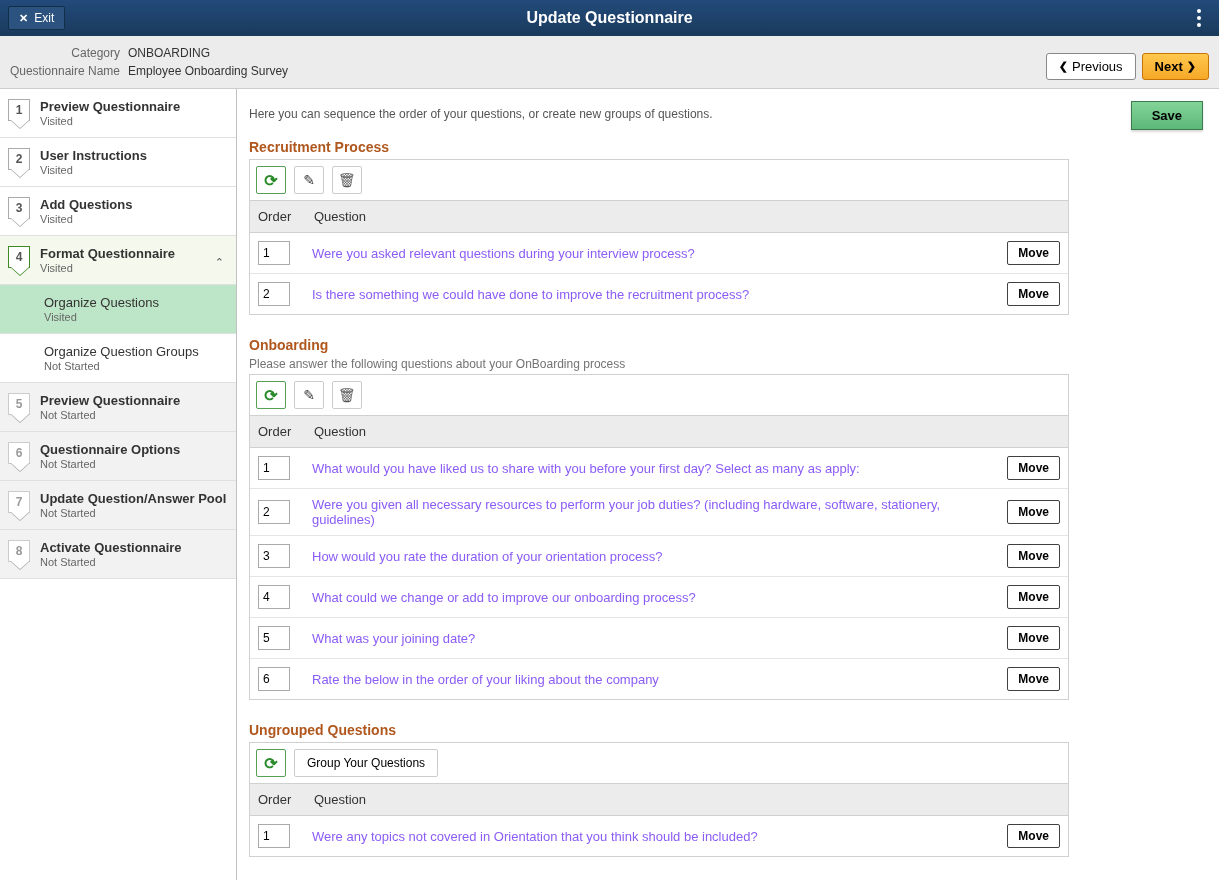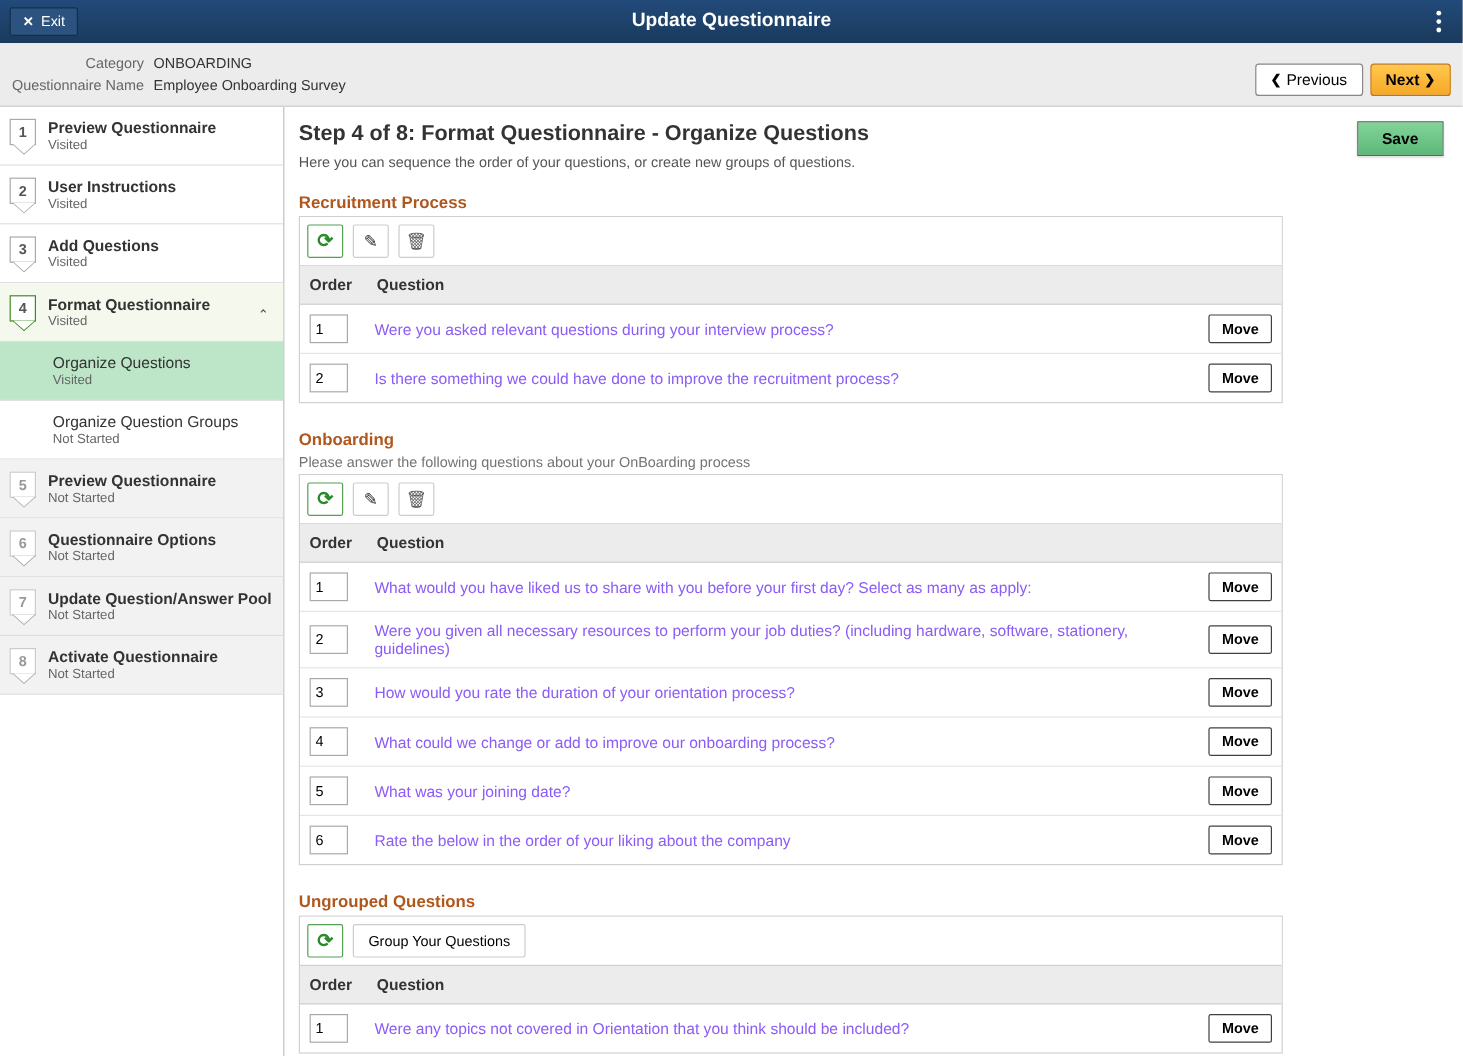--- a/index.html
+++ b/index.html
@@ -55,21 +55,21 @@
     .save-btn { background: linear-gradient(#83d498, #5cb878); border: 1px solid #3d7a4e; color: #000; padding: 6px 20px; font-size: 13px; font-weight: bold; border-radius: 0; cursor: pointer; box-shadow: 0 2px 2px rgba(0,0,0,0.15); }
     
     .section { max-width: 820px; margin-bottom: 22px; }
     .section-title { color: #b0571e; font-weight: bold; font-size: 14px; margin-bottom: 4px; }
     .section-desc { font-size: 12px; color: #737373; margin-bottom: 3px; }
     .section-box { border: 1px solid #d0d0d0; }
     .section-toolbar { background: #fff; padding: 6px; display: flex; gap: 8px; border-bottom: 1px solid #d0d0d0; }
     .tool-btn { border: 1px solid #ccc; background: #fff; width: 30px; height: 28px; display: flex; align-items: center; justify-content: center; border-radius: 2px; cursor: pointer; }
     .tool-btn.text-btn { width: auto; padding: 0 12px; font-size: 12px; }
     .tool-btn.refresh { border-color: #55a055; }
-    .table-header { display: flex; background: #ececec; border-bottom: 1px solid #d0d0d0; padding: 8px; font-size: 13px; font-weight: bold; color: #333; }
+    .table-header { display: flex; background: #ececec; border-bottom: 1px solid #d0d0d0; padding: 8px; font-size: 13px; font-weight: normal; color: #333; }
     .col-order { width: 56px; }
     .col-question { flex: 1; }
     .table-row { display: flex; align-items: center; padding: 8px; border-bottom: 1px solid #e5e5e5; gap: 0; }
     .table-row:last-child { border-bottom: none; }
     .order-input { width: 32px; height: 24px; border: 1px solid #aaa; text-align: left; padding: 0 4px; font-size: 12px; }
     .question-text { flex: 1; font-size: 13px; color: #8b5cf6; padding-left: 22px; padding-right: 8px; }
     .move-btn { border: 1px solid #404040; background: #fff; padding: 4px 10px; font-size: 12px; font-weight: bold; border-radius: 2px; cursor: pointer; }
     
     
     .icon-refresh { color: #2a8a2a; font-size: 16px; font-weight: bold; }
@@ -179,21 +179,20 @@
         <div class="step-badge">8</div>
         <div class="step-text">
           <div class="step-title">Activate Questionnaire</div>
           <div class="step-status">Not Started</div>
         </div>
       </div>
     </div>
   <div class="main">
     <div class="main-header">
       <div>
-        <div class="main-title">Step 4 of 8: Format Questionnaire - Organize Questions</div>
         <div class="main-desc">Here you can sequence the order of your questions, or create new groups of questions.</div>
       </div>
       <button class="save-btn">Save</button>
     </div>
     <div id="sections">
         <div class="section">
           <div class="section-title">Recruitment Process</div>
           <div class="section-box">
             <div class="section-toolbar">
               <button class="tool-btn refresh">

